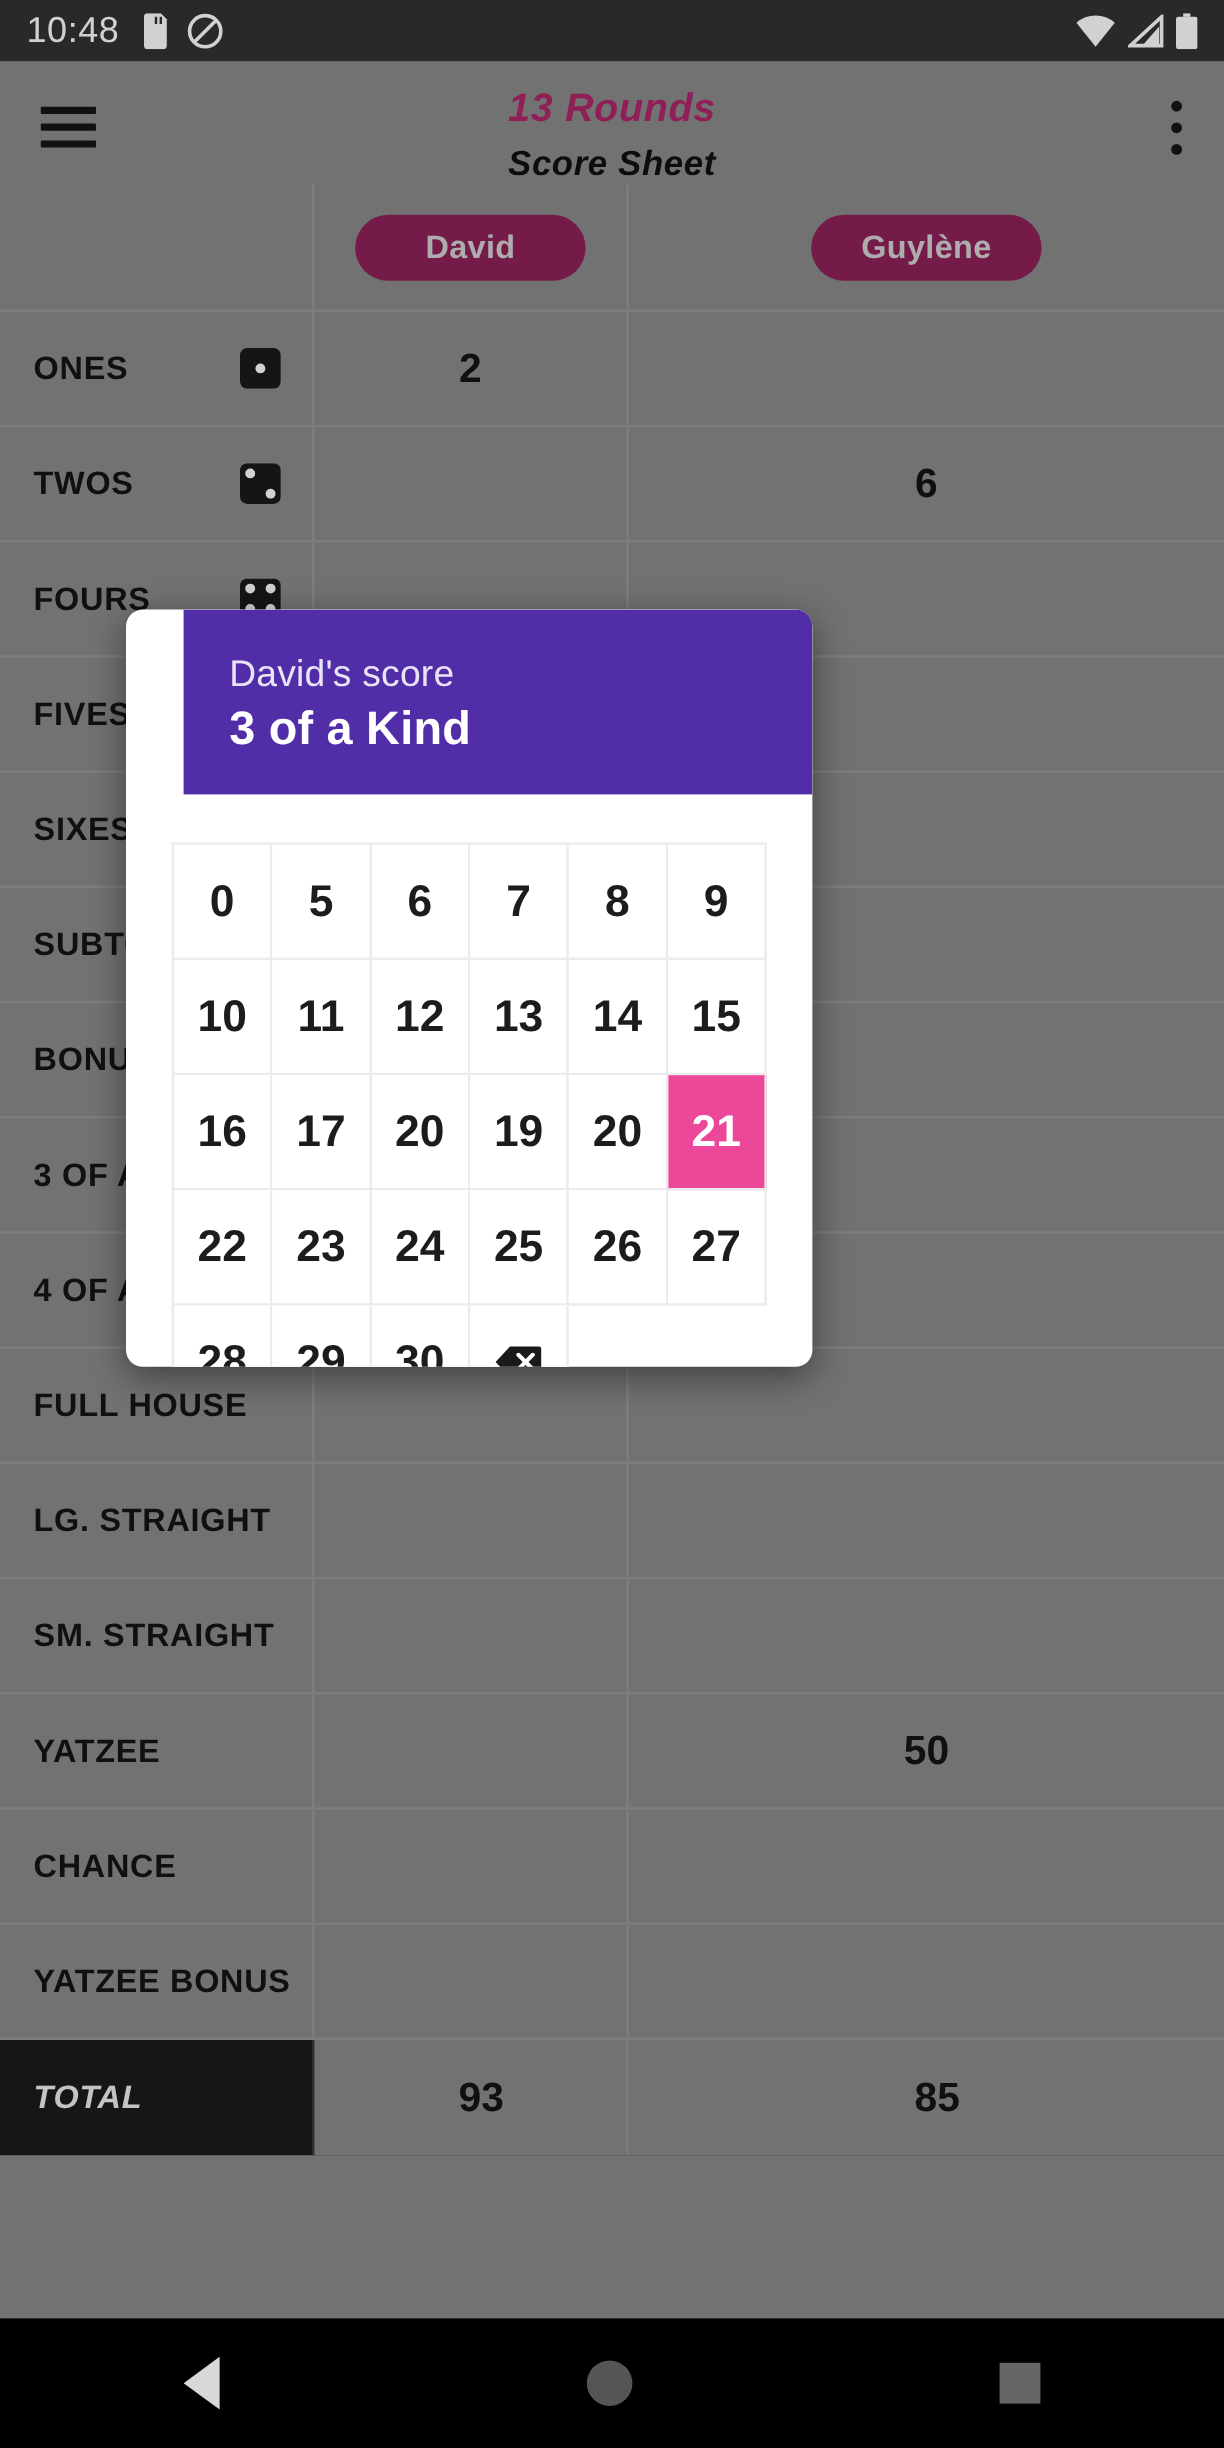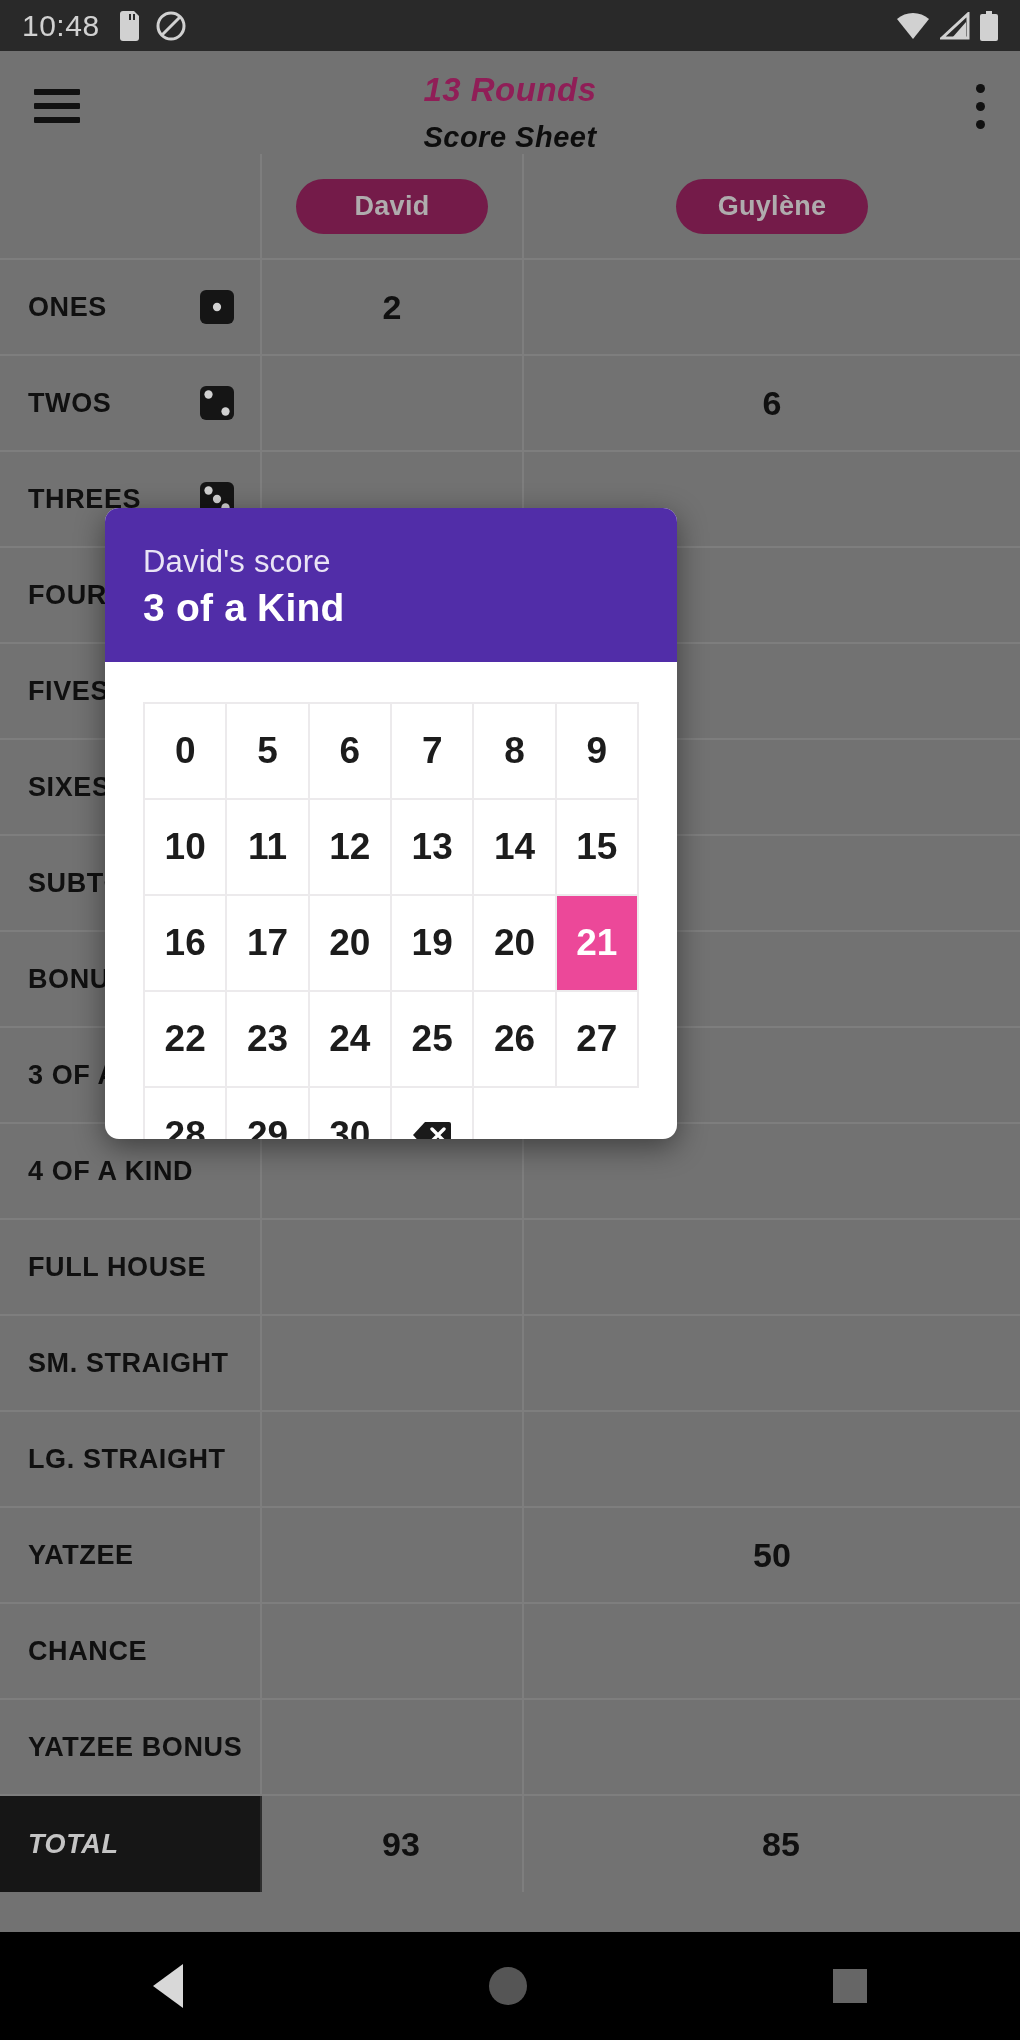--- a/index.html
+++ b/index.html
@@ -68,21 +68,21 @@
   .row.total .cell-score.col2 { border-right: none; }
 
   
   .scrim { position: absolute; top: 0; left: 0; width: 1020px; height: 2040px;
     background: rgba(0,0,0,0.18); }
   .dialog {
     position: absolute; left: 105px; top: 508px; width: 572px; height: 631px;
     background: #ffffff; border-radius: 14px; overflow: hidden;
     box-shadow: 0 8px 30px rgba(0,0,0,.45);
   }
-  .dlg-head { background: #512da8; padding: 34px 38px 30px 38px; }
+  .dlg-head { background: #512da8; padding: 34px 38px 30px 38px; margin-left: 48px; }
   .dlg-sub { color: #e9e4f5; font-size: 31px; line-height: 40px; letter-spacing: .2px; }
   .dlg-title { color: #ffffff; font-size: 39px; font-weight: bold; line-height: 48px;
     letter-spacing: .2px; margin-top: 2px; }
   .keypad { padding: 40px 38px 0 38px; }
   .kp-grid { display: grid; grid-template-columns: repeat(6, 1fr);
     border-left: 2px solid #eceaec; border-top: 2px solid #eceaec; width: 496px; }
   .key {
     height: 96px; display: flex; align-items: center; justify-content: center;
     border-right: 2px solid #eceaec; border-bottom: 2px solid #eceaec;
     font-size: 37px; font-weight: bold; color: #1c1c1c; background: #ffffff;
@@ -178,33 +178,20 @@
     <rect x="0" y="0" width="28" height="28" rx="5" fill="#1a1a1a"></rect>
               <circle cx="7" cy="7" r="3.4" fill="#fff"></circle>
               <circle cx="21" cy="21" r="3.4" fill="#fff"></circle>
             </svg>
      </div>
      <div class="cell-score col1"></div>
      <div class="cell-score col2">6</div>
         </div>
         <div class="row">
           <div class="cell-label">
-       <span class="lbl">THREES</span>
-       <svg width="34" height="34" viewBox="0 0 28 28">
-    <rect x="0" y="0" width="28" height="28" rx="5" fill="#1a1a1a"></rect>
-              <circle cx="7" cy="7" r="3.4" fill="#fff"></circle>
-              <circle cx="14" cy="14" r="3.4" fill="#fff"></circle>
-              <circle cx="21" cy="21" r="3.4" fill="#fff"></circle>
-            </svg>
-     </div>
-     <div class="cell-score col1"></div>
-     <div class="cell-score col2"></div>
-        </div>
-        <div class="row">
-          <div class="cell-label">
        <span class="lbl">FOURS</span>
        <svg width="34" height="34" viewBox="0 0 28 28">
     <rect x="0" y="0" width="28" height="28" rx="5" fill="#1a1a1a"></rect>
               <circle cx="7" cy="7" r="3.4" fill="#fff"></circle>
               <circle cx="21" cy="7" r="3.4" fill="#fff"></circle>
               <circle cx="7" cy="21" r="3.4" fill="#fff"></circle>
               <circle cx="21" cy="21" r="3.4" fill="#fff"></circle>
             </svg>
      </div>
      <div class="cell-score col1"></div>
@@ -276,29 +263,29 @@
         <div class="row">
           <div class="cell-label">
        <span class="lbl">FULL HOUSE</span>
 
      </div>
      <div class="cell-score col1"></div>
      <div class="cell-score col2"></div>
         </div>
         <div class="row">
           <div class="cell-label">
+       <span class="lbl">LG. STRAIGHT</span>
+
+     </div>
+     <div class="cell-score col1"></div>
+     <div class="cell-score col2"></div>
+        </div>
+        <div class="row">
+          <div class="cell-label">
        <span class="lbl">SM. STRAIGHT</span>
-
-     </div>
-     <div class="cell-score col1"></div>
-     <div class="cell-score col2"></div>
-        </div>
-        <div class="row">
-          <div class="cell-label">
-       <span class="lbl">LG. STRAIGHT</span>
 
      </div>
      <div class="cell-score col1"></div>
      <div class="cell-score col2"></div>
         </div>
         <div class="row">
           <div class="cell-label">
        <span class="lbl">YATZEE</span>
 
      </div>

